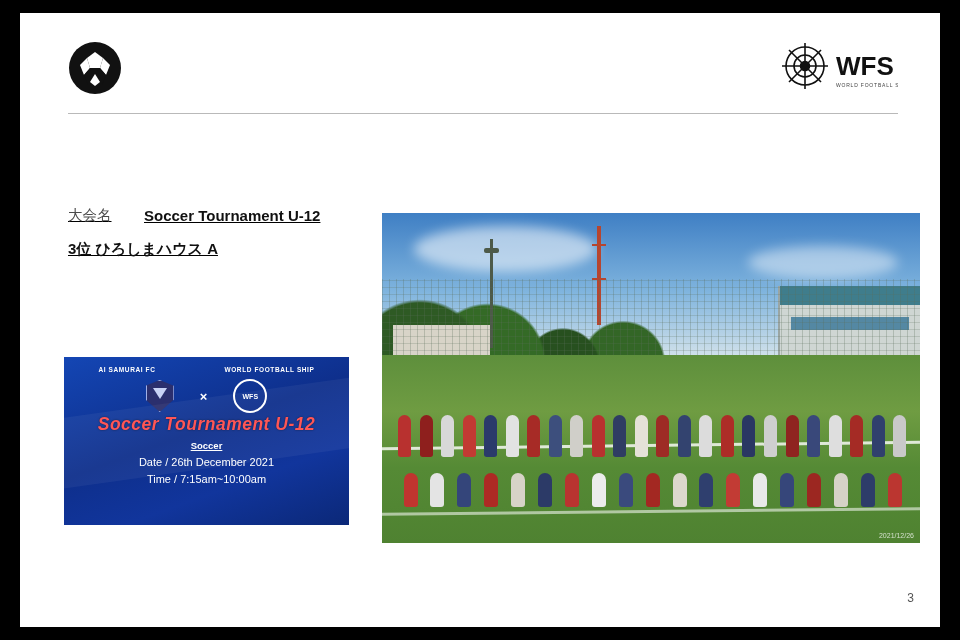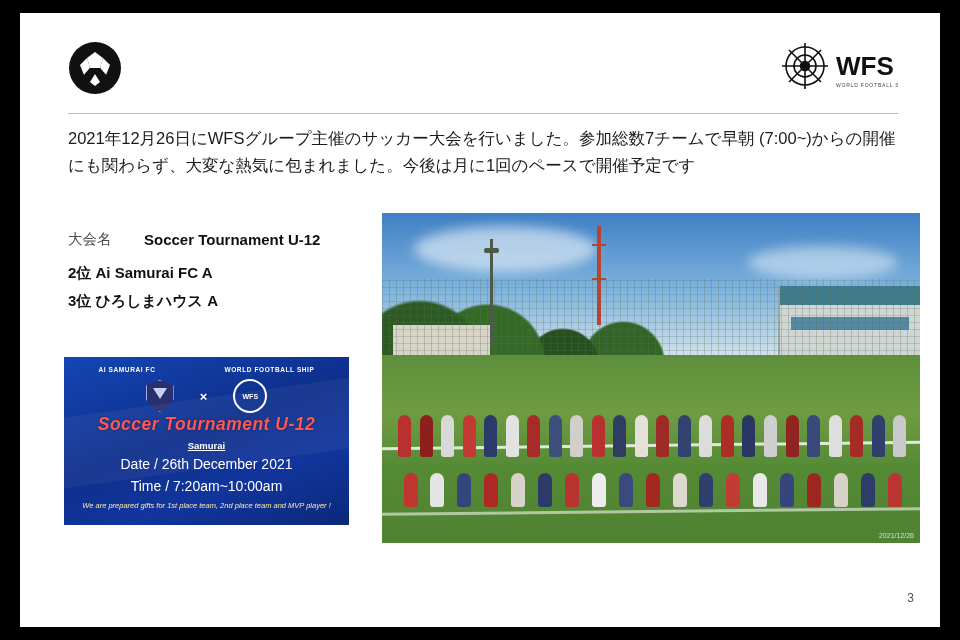--- a/index.html
+++ b/index.html
@@ -71,22 +71,23 @@
     width: 830px;
     font-size: 16.5px;
     line-height: 1.62;
     color: #1b1b1b;
   }
 
   
   .info {
     position: absolute;
     left: 48px;
-    top: 216px;
+    top: 192px;
     width: 290px;
+    text-decoration: underline;
   }
   .info-row {
     display: flex;
     margin-bottom: 11px;
   }
   .info-label {
     width: 76px;
     flex: 0 0 76px;
     font-size: 14.5px;
     color: #4a4a4a;
@@ -186,21 +187,21 @@
     top: 83px; left: 0; right: 0;
     text-align: center;
     font-size: 9.5px;
     font-weight: bold;
     text-decoration: underline;
   }
   .flyer-lines {
     position: absolute;
     top: 97px; left: 0; right: 0;
     text-align: center;
-    font-size: 14px;
+    font-size: 11px;
     line-height: 1.55;
   }
   .flyer-foot {
     position: absolute;
     bottom: 14px; left: 0; right: 0;
     text-align: center;
     font-size: 7.5px;
     font-style: italic;
     color: #ffe9a8;
     line-height: 1.5;
@@ -347,53 +348,49 @@
           <line x1="11" y1="15" x2="43" y2="47"></line>
           <line x1="43" y1="15" x2="11" y2="47"></line>
         </g>
         <text x="58" y="40" font-family="Liberation Sans, sans-serif" font-size="26" font-weight="bold" fill="#111">WFS</text>
         <text x="58" y="52" font-family="Liberation Sans, sans-serif" font-size="5" letter-spacing="0.8" fill="#444">WORLD FOOTBALL SHIP</text>
       </svg>
     </div>
   </div>
   <div class="header-rule"></div>
 
-  <div class="lead">2021年12月26日にWFSグループ主催のサッカー大会を行いました。参加総数7チームで早朝 (7:00~)からの開催にも関わらず、大変な熱気に包まれました。今後は月に1回のペースで開催予定です</div>
 
   <div class="info">
     <div class="info-row">
       <div class="info-label">大会名</div>
       <div class="info-value">Soccer Tournament U-12</div>
     </div>
     <div class="info-row">
       <div class="result-list">
-        <div>2位 Ai Samurai FC A</div>
         <div>3位 ひろしまハウス A</div>
       </div>
     </div>
   </div>
 
   <div class="flyer">
     <div class="flyer-top">
       <span>AI SAMURAI FC</span>
       <span>WORLD FOOTBALL SHIP</span>
     </div>
     <div class="flyer-emblems">
       <div class="emb-shield"></div>
       <div class="emb-x">×</div>
       <div class="emb-wheel">WFS</div>
     </div>
     <div class="flyer-title">Soccer Tournament U-12</div>
-    <div class="flyer-detail-head">Samurai</div>
+    <div class="flyer-detail-head">Soccer</div>
     <div class="flyer-lines">
       <div>Date  /  26th December 2021</div>
-      <div>Time  /  7:20am~10:00am</div>
-    </div>
-    <div class="flyer-foot">We are prepared gifts for 1st place team,
-2nd place team and MVP player !</div>
+      <div>Time  /  7:15am~10:00am</div>
+    </div>
   </div>
 
   <div class="photo">
     <div class="sky"></div>
     <div class="cloudA"></div>
     <div class="cloudB"></div>
     <div class="treeline"></div>
     <div class="house-l"></div>
     <div class="building-r"></div>
     <div class="tower"></div>

